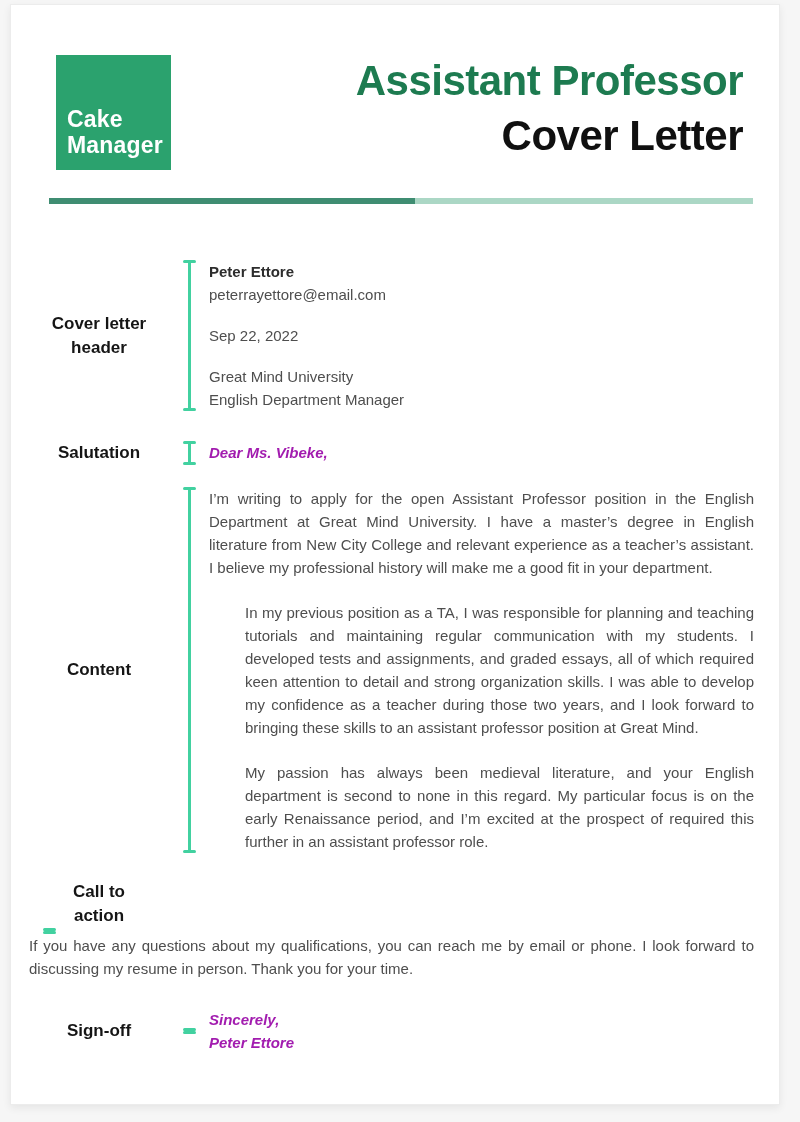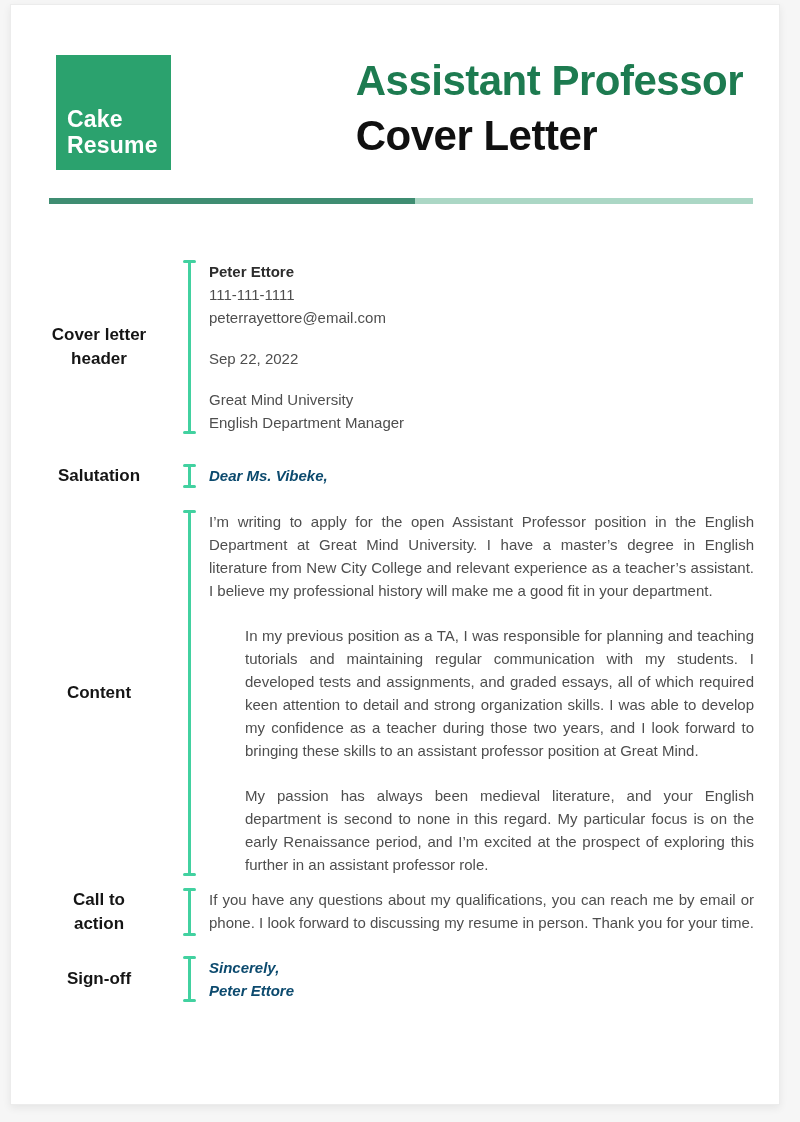--- a/index.html
+++ b/index.html
@@ -42,21 +42,21 @@
     flex:none;
   }
   .logo-text span{
     display:block;
     color:#ffffff;
     font-weight:bold;
     font-size:23px;
     line-height:26px;
     letter-spacing:0.2px;
   }
-  .titles{text-align:left;margin-top:-2px;}
+  .titles{text-align:right;margin-top:-2px;}
   .titles h1{
     margin:0;
     font-size:42px;
     line-height:55px;
     font-weight:bold;
     letter-spacing:-0.5px;
     white-space:nowrap;
   }
   .title-green{color:var(--title-green);}
   .title-black{color:#101010;}
@@ -94,38 +94,38 @@
   .content{
     flex:1;
     padding-right:25px;
     font-size:15px;
     line-height:23px;
     color:#4e4e4e;
   }
   .content p{margin:0;}
   .spacer{height:18px;}
   .bold{font-weight:bold;color:#2d2d2d;}
-  .bolditalic{font-weight:bold;font-style:italic;color:#0c4a6e;}
+  .bolditalic{font-weight:bold;font-style:italic;color:#a21caf;}
   .para{text-align:justify;}
   .para + .para{margin-top:22px;margin-left:36px;}
   .row-salutation{margin-top:30px;}
   .row-content{margin-top:22px;}
-  .row-cta{margin-top:12px;}
-  .row-signoff{margin-top:20px;}
+  .row-cta{margin-top:27px;flex-direction:column;}
+  .row-signoff{margin-top:28px;align-items:center;}
 </style>
 </head>
 <body>
 
 <div class="page">
 
   <header class="header">
     <div class="logo">
       <div class="logo-text">
         <span>Cake</span>
-        <span>Resume</span>
+        <span>Manager</span>
       </div>
     </div>
     <div class="titles">
       <h1 class="title-green">Assistant Professor</h1>
       <h1 class="title-black">Cover Letter</h1>
     </div>
   </header>
 
   <div class="divider">
     <div class="divider-dark"></div>
@@ -139,21 +139,20 @@
 header</div>
       <div class="bracket-col">
         <div class="bracket">
             <i class="cap"></i>
             <i class="stem"></i>
             <i class="cap"></i>
           </div>
       </div>
       <div class="content">
         <p class="bold">Peter Ettore</p>
-        <p>111-111-1111</p>
         <p>peterrayettore@email.com</p>
         <p class="spacer"></p>
         <p>Sep 22, 2022</p>
         <p class="spacer"></p>
         <p>Great Mind University</p>
         <p>English Department Manager</p>
       </div>
     </section>
 
     <section class="row row-salutation">
@@ -175,21 +174,21 @@
       <div class="bracket-col">
         <div class="bracket">
             <i class="cap"></i>
             <i class="stem"></i>
             <i class="cap"></i>
           </div>
       </div>
       <div class="content">
         <p class="para">I’m writing to apply for the open Assistant Professor position in the English Department at Great Mind University. I have a master’s degree in English literature from New City College and relevant experience as a teacher’s assistant. I believe my professional history will make me a good fit in your department.</p>
         <p class="para">In my previous position as a TA, I was responsible for planning and teaching tutorials and maintaining regular communication with my students. I developed tests and assignments, and graded essays, all of which required keen attention to detail and strong organization skills. I was able to develop my confidence as a teacher during those two years, and I look forward to bringing these skills to an assistant professor position at Great Mind.</p>
-        <p class="para">My passion has always been medieval literature, and your English department is second to none in this regard. My particular focus is on the early Renaissance period, and I’m excited at the prospect of exploring this further in an assistant professor role.</p>
+        <p class="para">My passion has always been medieval literature, and your English department is second to none in this regard. My particular focus is on the early Renaissance period, and I’m excited at the prospect of required this further in an assistant professor role.</p>
       </div>
     </section>
 
     <section class="row row-cta">
       <div class="label">Call to
 action</div>
       <div class="bracket-col">
         <div class="bracket">
             <i class="cap"></i>
             <i class="stem"></i>

